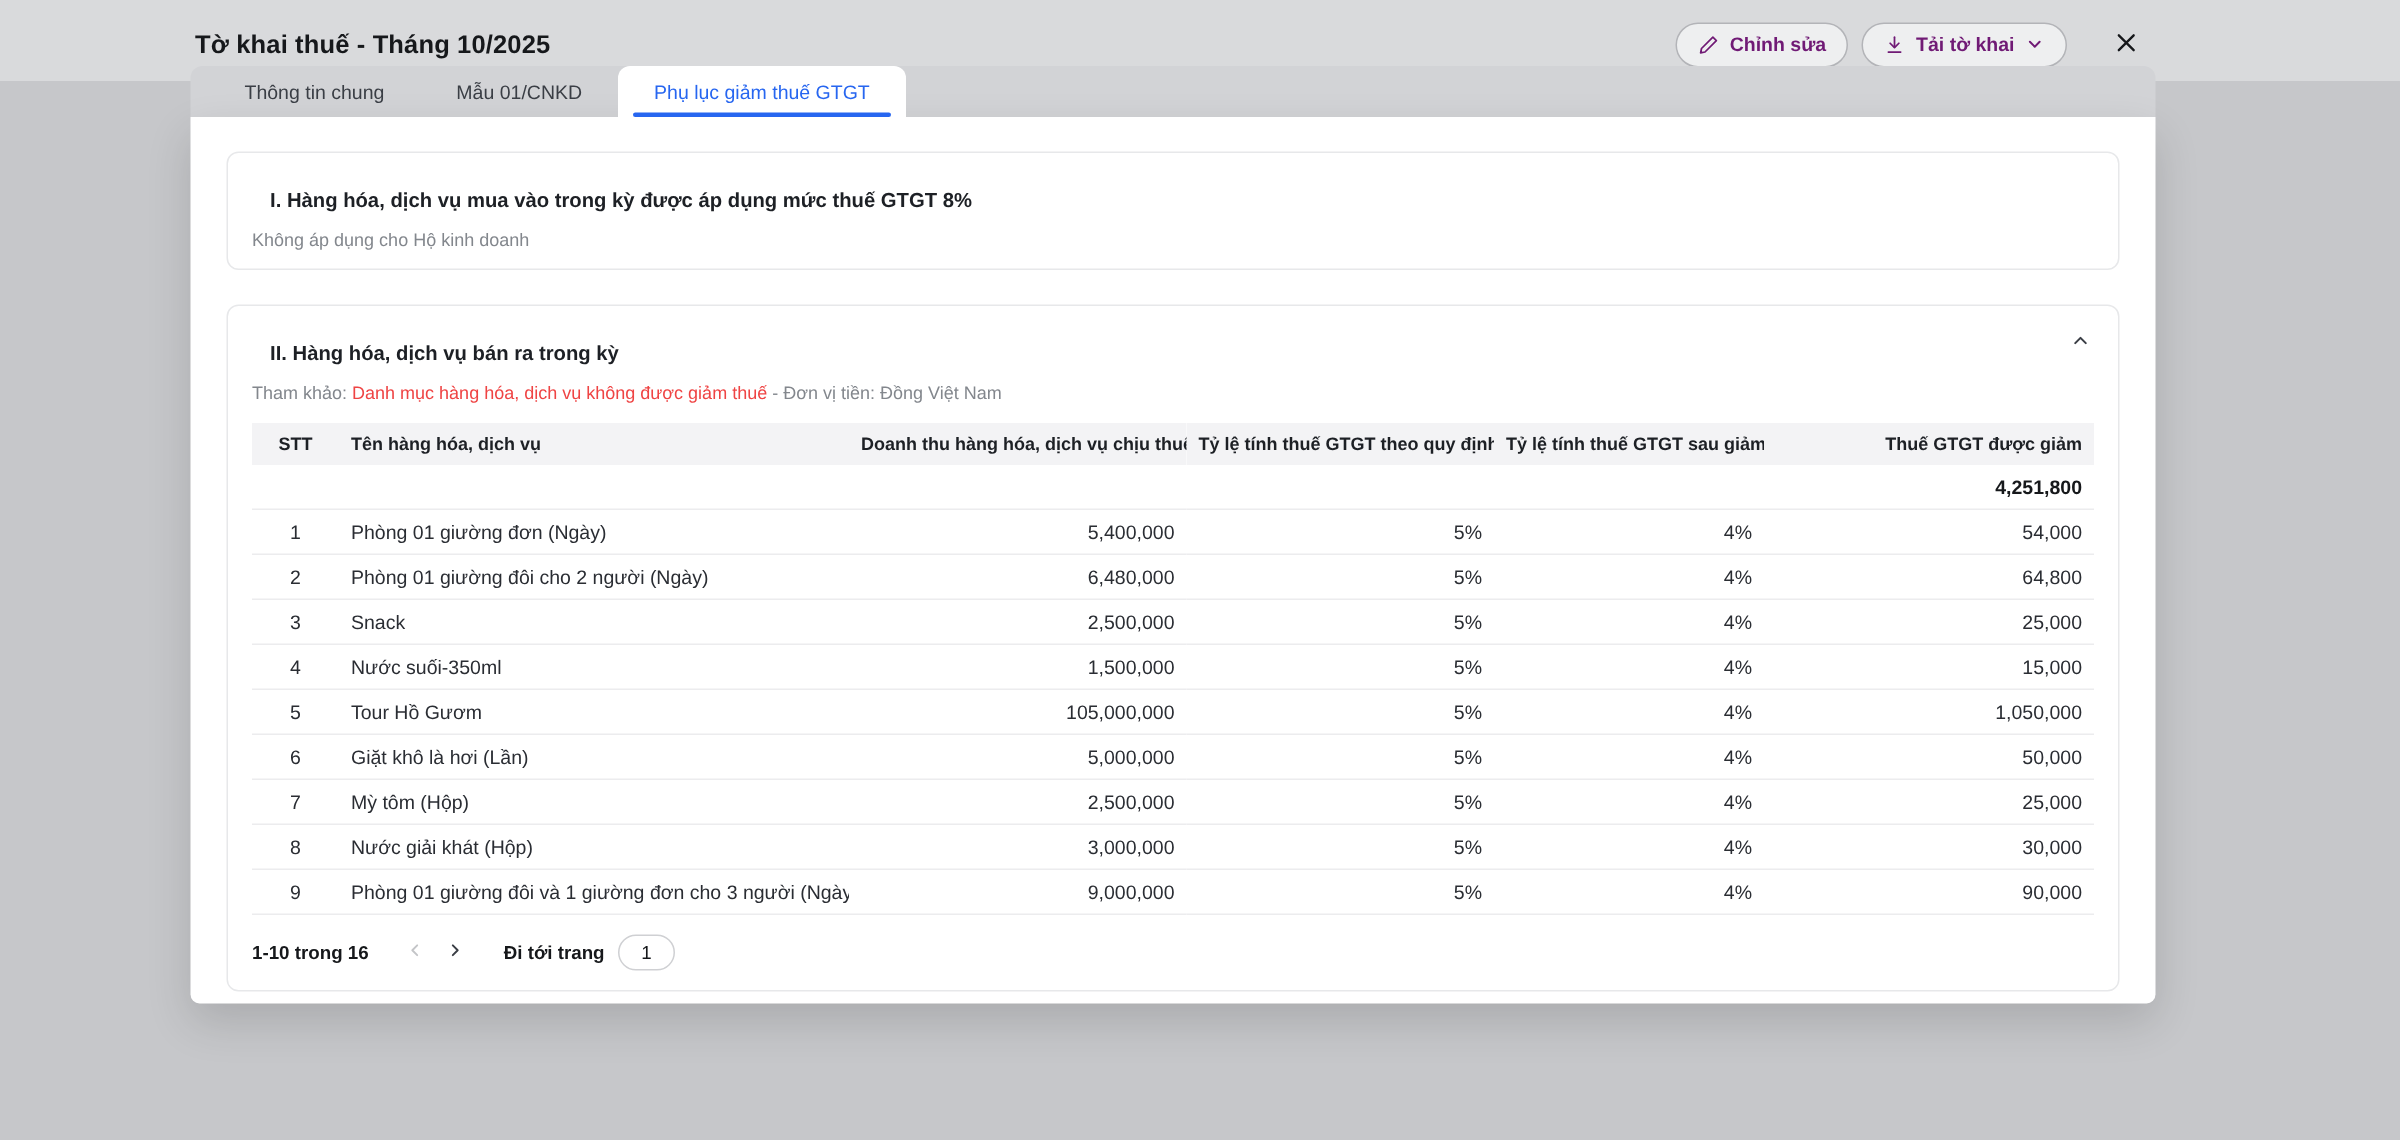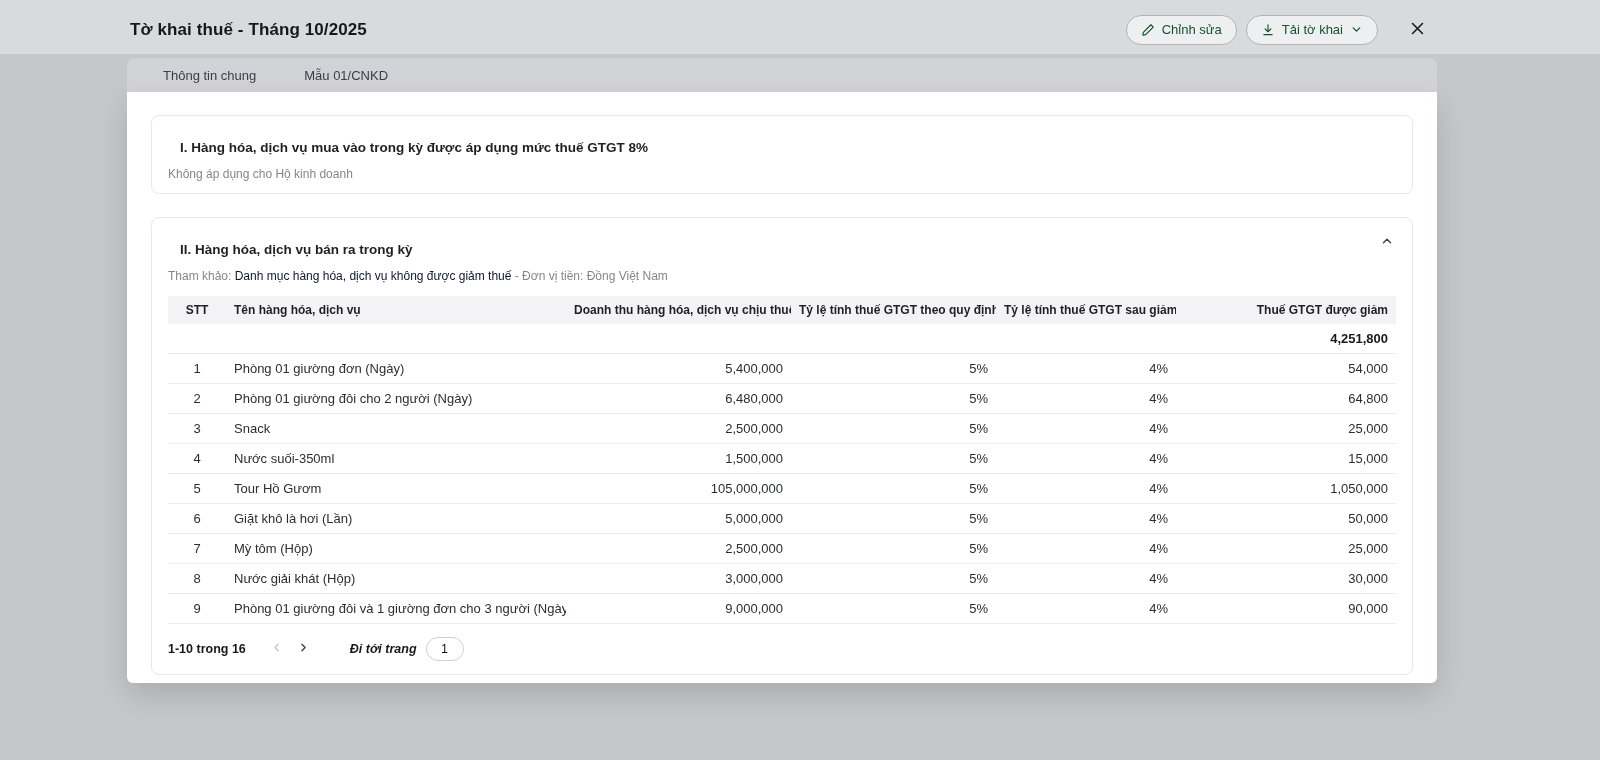--- a/index.html
+++ b/index.html
@@ -14,29 +14,29 @@
     height:54px;background:#d9dadc;
     display:flex;align-items:center;
     padding:5px 170px 0 130px;box-sizing:border-box;
   }
   .page-title{font-size:17px;font-weight:700;color:#16181b;margin:0;letter-spacing:.1px;}
   .topbar-actions{margin-left:auto;display:flex;align-items:center;gap:9px;}
   .pill-btn{
     display:inline-flex;align-items:center;gap:7px;
     height:30px;padding:0 14px;border-radius:16px;
     border:1px solid #b3b4b8;background:#eeeff0;
-    font-family:inherit;font-size:13px;font-weight:400;color:#14532d;cursor:pointer;
+    font-family:inherit;font-size:13px;font-weight:700;color:#701a75;cursor:pointer;
   }
   .pill-btn svg{display:block;}
   .icon-btn{
     border:none;background:transparent;padding:4px;margin-left:18px;
     cursor:pointer;color:#16181b;display:inline-flex;align-items:center;
   }
   
-  .dialog{position:absolute;left:127px;top:58px;width:1310px;}
+  .dialog{position:absolute;left:127px;top:44px;width:1310px;}
   .tabs{
     display:flex;align-items:stretch;height:34px;
     background:#d2d3d6;border-radius:8px 8px 0 0;padding-left:12px;
   }
   .tab{
     display:flex;align-items:center;padding:0 24px;
     font-size:13px;color:#3a3e45;cursor:pointer;white-space:nowrap;
   }
   .tab.active{
     background:#ffffff;color:#2766f0;border-radius:8px 8px 0 0;position:relative;
@@ -52,21 +52,21 @@
   }
   .box{
     border:1px solid #e7e8ea;border-radius:8px;
     padding:12px 16px;background:#fff;
   }
   .box + .box{margin-top:23px;}
   .sec-title{margin:12px;font-size:13.5px;font-weight:700;color:#1d2025;}
   .sec-sub{margin:6px 0 0;font-size:12px;color:#83878d;}
   .sec-head{display:flex;align-items:flex-start;justify-content:space-between;}
   .collapse-btn{border:none;background:transparent;padding:2px;cursor:pointer;color:#3a3e45;margin-top:2px;}
-  .ref-link{color:#0f172a;text-decoration:none;cursor:pointer;}
+  .ref-link{color:#ef4444;text-decoration:none;cursor:pointer;}
   
   table.decl{width:100%;border-collapse:collapse;margin-top:13px;table-layout:fixed;}
   table.decl thead th{
     background:#f3f3f5;height:28px;font-size:12px;font-weight:700;color:#1d2025;
     padding:0 8px;white-space:nowrap;overflow:hidden;
   }
   table.decl td{
     height:29px;font-size:13px;color:#2a2d33;padding:0 8px;
     border-bottom:1px solid #ececee;white-space:nowrap;overflow:hidden;
   }
@@ -76,21 +76,21 @@
   .c2,.c3,.c4,.c5{text-align:right;}
   
   .pagination{
     display:flex;align-items:center;margin-top:12px;height:26px;
     font-size:12.5px;font-weight:700;color:#16181b;
   }
   .range-label{margin-right:22px;}
   .page-nav{border:none;background:transparent;padding:2px;cursor:pointer;display:inline-flex;align-items:center;}
   .page-nav.prev{color:#c4c5c8;cursor:default;}
   .page-nav.next{color:#3a3e45;margin-left:10px;}
-  .goto-label{margin-left:38px;font-style:italic;}
+  .goto-label{margin-left:24px;}
   .goto-input{
     width:38px;height:24px;margin-left:9px;box-sizing:border-box;
     border:1px solid #cfd0d3;border-radius:12px;background:#fff;
     text-align:center;font-family:inherit;font-size:12.5px;color:#16181b;outline:none;
   }
 </style>
 </head>
 <body>
 
 <header class="topbar">
@@ -126,20 +126,21 @@
           </svg>
       </span>
     </button>
   </div>
 </header>
 
 <div class="dialog">
   <nav class="tabs">
     <div class="tab">Thông tin chung</div>
     <div class="tab">Mẫu 01/CNKD</div>
+    <div class="tab active">Phụ lục giảm thuế GTGT</div>
   </nav>
 
   <main class="card">
 
     <section class="box">
       <h2 class="sec-title">I. Hàng hóa, dịch vụ mua vào trong kỳ được áp dụng mức thuế GTGT 8%</h2>
       <p class="sec-sub">Không áp dụng cho Hộ kinh doanh</p>
     </section>
 
     <section class="box">

